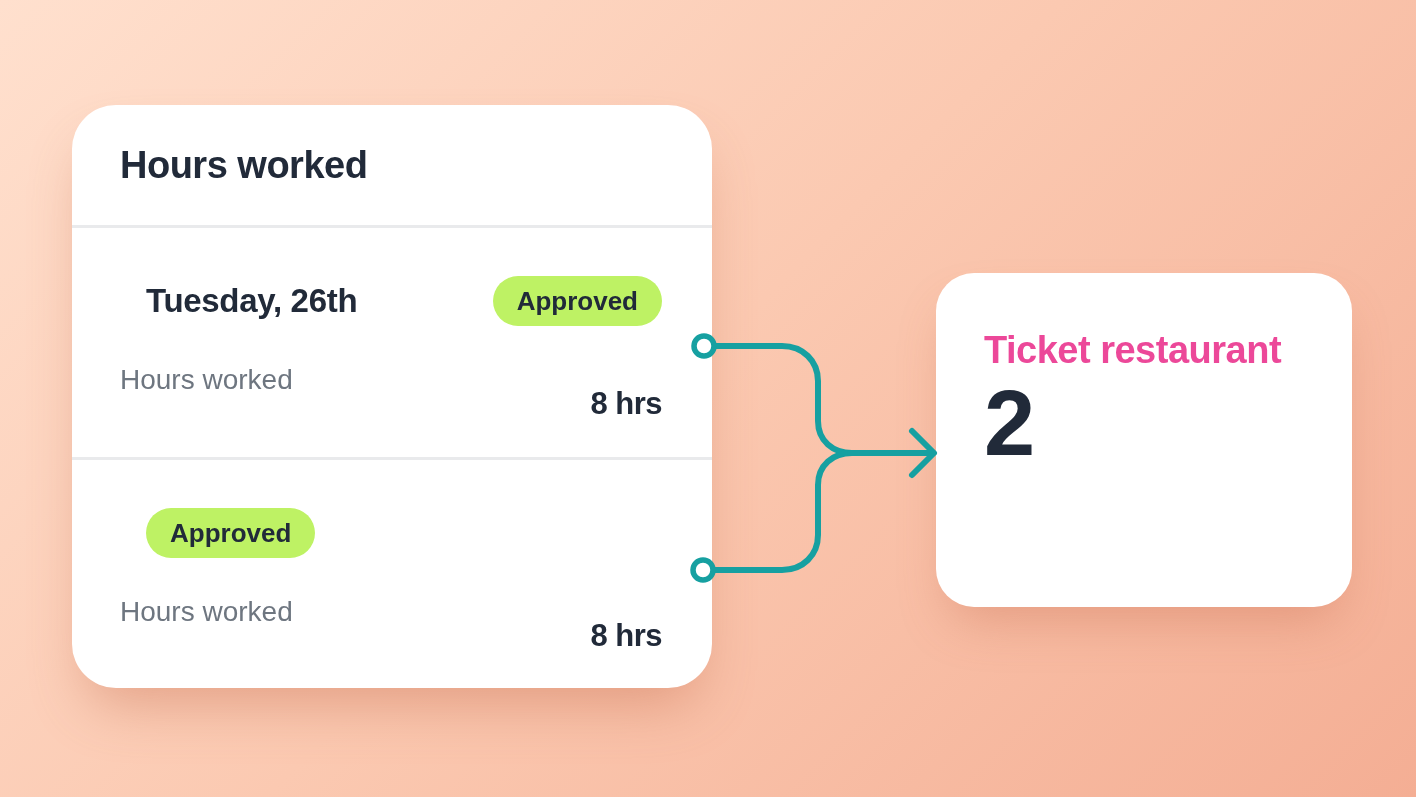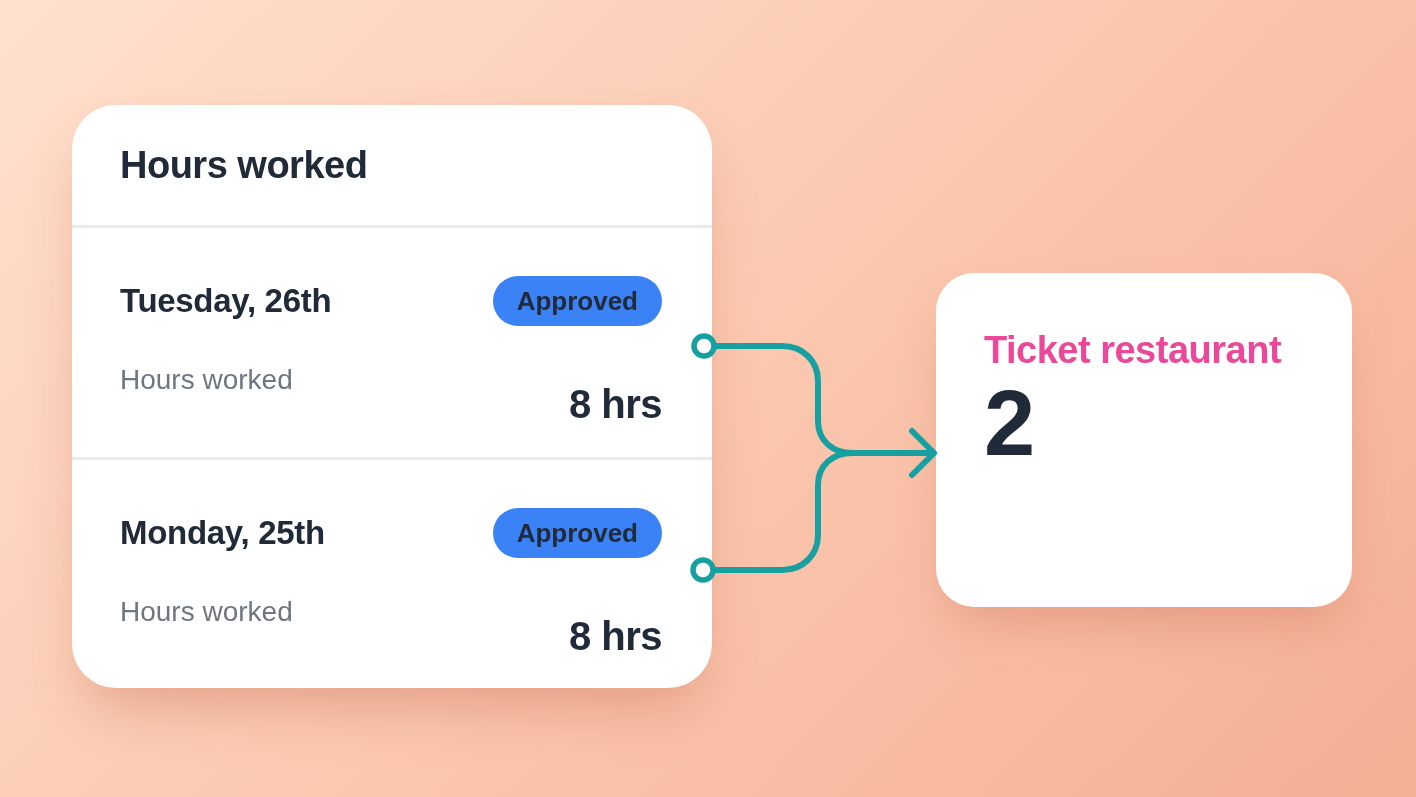--- a/index.html
+++ b/index.html
@@ -45,49 +45,50 @@
   .ts-row {
     height: 229px;
     padding: 48px 50px 0 48px;
     box-sizing: border-box;
   }
   .ts-row-top {
     display: flex;
     justify-content: space-between;
     align-items: center;
     height: 50px;
+    margin-left: 26px;
   }
   .day-label {
     font-size: 33px;
     font-weight: 700;
     color: #212a39;
     letter-spacing: -0.3px;
   }
   .status-badge {
-    background: #3b82f6;
+    background: #bef264;
     color: #212a39;
     font-size: 26px;
     font-weight: 600;
     line-height: 1;
     padding: 12px 24px;
     border-radius: 26px;
   }
   .ts-row-bottom {
     display: flex;
     justify-content: space-between;
     align-items: center;
     margin-top: 30px;
     height: 48px;
   }
   .muted-label {
     font-size: 28px;
     color: #6e7680;
   }
   .hours-value {
-    font-size: 40px;
+    font-size: 31px;
     font-weight: 600;
     color: #212a39;
     letter-spacing: -0.5px;
     margin-top: 48px;
   }
   
   .ticket-card {
     left: 936px;
     top: 273px;
     width: 416px;
@@ -143,21 +144,20 @@
       <div class="ts-row-bottom">
         <span class="muted-label">Hours worked</span>
         <span class="hours-value">8 hrs</span>
       </div>
     </div>
 
     <div class="divider"></div>
 
     <div class="ts-row">
       <div class="ts-row-top">
-        <span class="day-label">Monday, 25th</span>
         <span class="status-badge">Approved</span>
       </div>
       <div class="ts-row-bottom">
         <span class="muted-label">Hours worked</span>
         <span class="hours-value">8 hrs</span>
       </div>
     </div>
   </div>
 
   <div class="card ticket-card">

